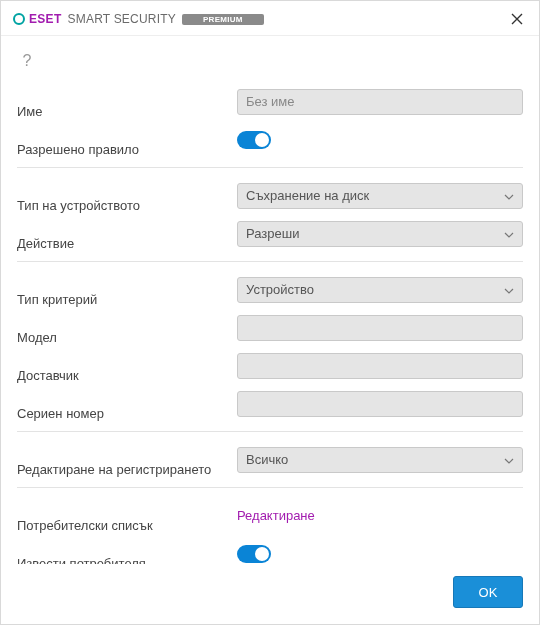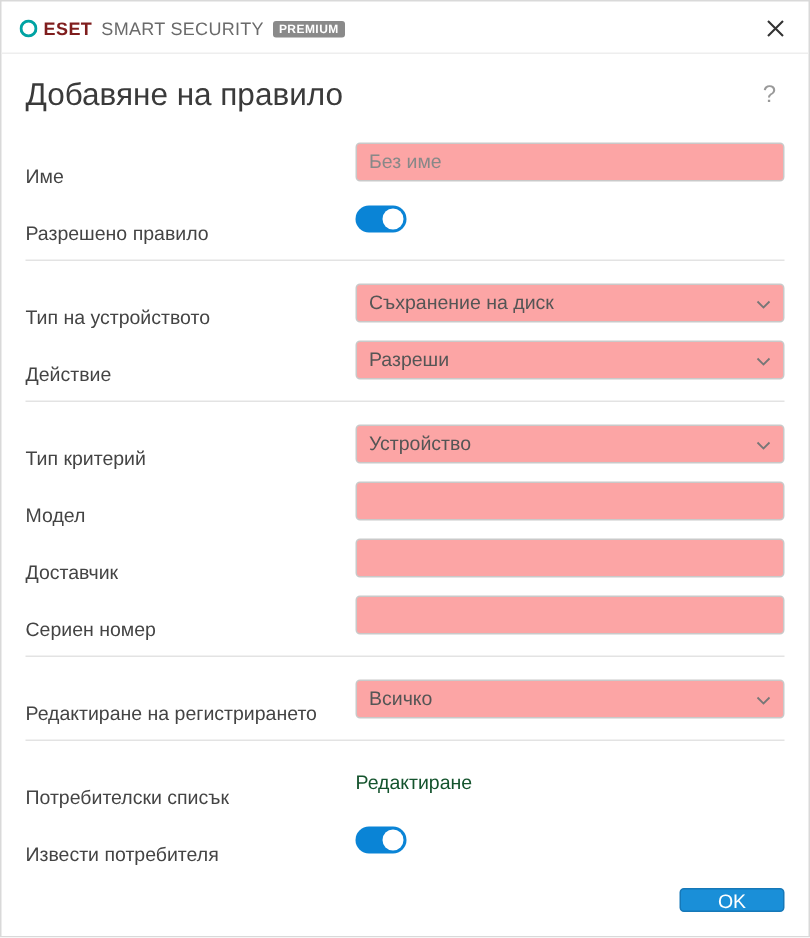--- a/index.html
+++ b/index.html
@@ -1,42 +1,42 @@
 <!DOCTYPE html>
 <html><head>
 <meta charset="utf-8">
 <style>
   * { box-sizing: border-box; margin: 0; padding: 0; }
   html, body { width: 540px; height: 625px; font-family: "Segoe UI", Arial, sans-serif; font-size: 13px; color: #333; background: #fff; }
   .window { width: 540px; height: 625px; border: 1px solid #d9d9d9; display: flex; flex-direction: column; }
   .titlebar { display: flex; align-items: center; justify-content: space-between; padding: 6px 10px 4px 12px; border-bottom: 1px solid #eee; }
   .brand { display: flex; align-items: center; gap: 6px; }
-  .brand-eset { font-weight: 700; color: #7f1d1d; font-size: 12px; letter-spacing: 0.3px; display:flex; align-items:center; gap:4px;}
+  .brand-eset { font-weight: 700; color: #a21caf; font-size: 12px; letter-spacing: 0.3px; display:flex; align-items:center; gap:4px;}
   .brand-eset svg { display:block; }
   .brand-ss { font-weight: 300; color: #6a6a6a; font-size: 12px; letter-spacing: 0.2px; }
-  .brand-badge { background: #8a8a8a; color: #fff; font-size: 8px; font-weight:600; padding: 1px 4px; border-radius: 2px; letter-spacing:0.3px;}
+  .brand-badge { background: #8a8a8a; color: #fff; font-size: 8px; font-weight:600; padding: 1px 21px; border-radius: 2px; letter-spacing:0.3px;}
   .close-btn { width: 24px; height: 24px; display:flex; align-items:center; justify-content:center; cursor:pointer; color:#333; }
   .content { flex: 1; padding: 10px 16px 0 16px; overflow:auto; }
   .heading-row { display:flex; justify-content:space-between; align-items:center; margin: 6px 0 14px 0; }
   h1 { font-size: 21px; font-weight: 400; color: #3a3a3a; }
   .help-btn { color:#9a9a9a; font-size:16px; cursor:pointer; width:20px; text-align:center;}
   .row { display:flex; align-items:center; min-height: 30px; margin: 3px 0; }
   .label { width: 220px; color:#444; font-size:13px;margin-top:20px; }
   .field { flex:1; }
-  input.text, .select { width:100%; height:26px; border:1px solid #c9c9c9; border-radius:3px; background:#fca5a5; padding: 0 8px; font-size:13px; color:#555; font-family:inherit; }
+  input.text, .select { width:100%; height:26px; border:1px solid #c9c9c9; border-radius:3px; background:#e5e5e5; padding: 0 8px; font-size:13px; color:#555; font-family:inherit; }
   input.text::placeholder { color:#888; }
   .select { display:flex; align-items:center; justify-content:space-between; cursor:pointer;gap:16px; }
   .select .val { color:#555; }
   .select .chev { color:#777; }
   .divider { border:none; border-top:1px solid #e3e3e3; margin: 10px 0; }
   .toggle { width:34px; height:18px; border-radius:9px; background:#0a84d6; position:relative; cursor:pointer; }
   .toggle .knob { position:absolute; right:2px; top:2px; width:14px; height:14px; background:#fff; border-radius:50%; }
-  .link { color:#14532d; cursor:pointer; font-size:13px; }
+  .link { color:#a21caf; cursor:pointer; font-size:13px; }
   .footer { padding: 12px 16px 16px; display:flex; justify-content:flex-end; }
-  .ok-btn { min-width:70px; height:16px; background:#1a8fd8; color:#fff; border:1px solid #1678b8; border-radius:3px; font-size:13px; cursor:pointer; padding:0 18px; }
+  .ok-btn { min-width:70px; height:32px; background:#1a8fd8; color:#fff; border:1px solid #1678b8; border-radius:3px; font-size:13px; cursor:pointer; padding:0 18px; }
 </style>
 </head>
 <body>
 
 <div class="window">
 
   <div class="titlebar">
     <div class="brand">
       <span class="brand-eset">
         <svg width="12" height="12" viewBox="0 0 12 12">
@@ -50,21 +50,20 @@
     <div class="close-btn">
       <svg width="12" height="12" viewBox="0 0 12 12">
           <path d="M1 1 L11 11 M11 1 L1 11" stroke="#333" stroke-width="1.4" fill="none"></path>
         </svg>
     </div>
   </div>
 
   <div class="content">
 
     <div class="heading-row">
-      <h1>Добавяне на правило</h1>
       <div class="help-btn">
         <span>?</span>
       </div>
     </div>
 
     <div class="row">
       <div class="label">Име</div>
       <div class="field">
         <input class="text" type="text" placeholder="Без име" style="">
       </div>

